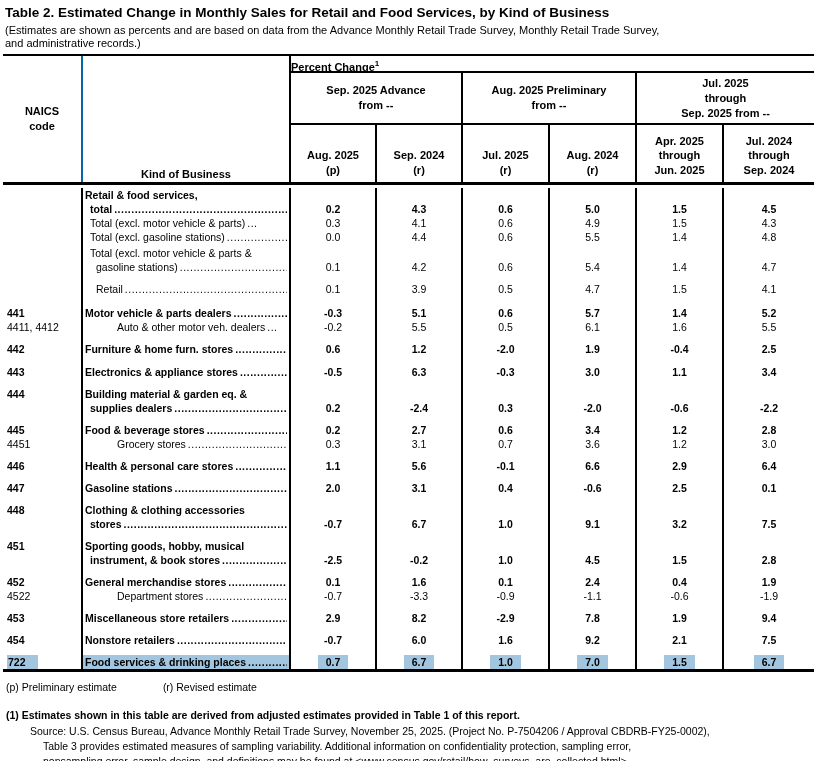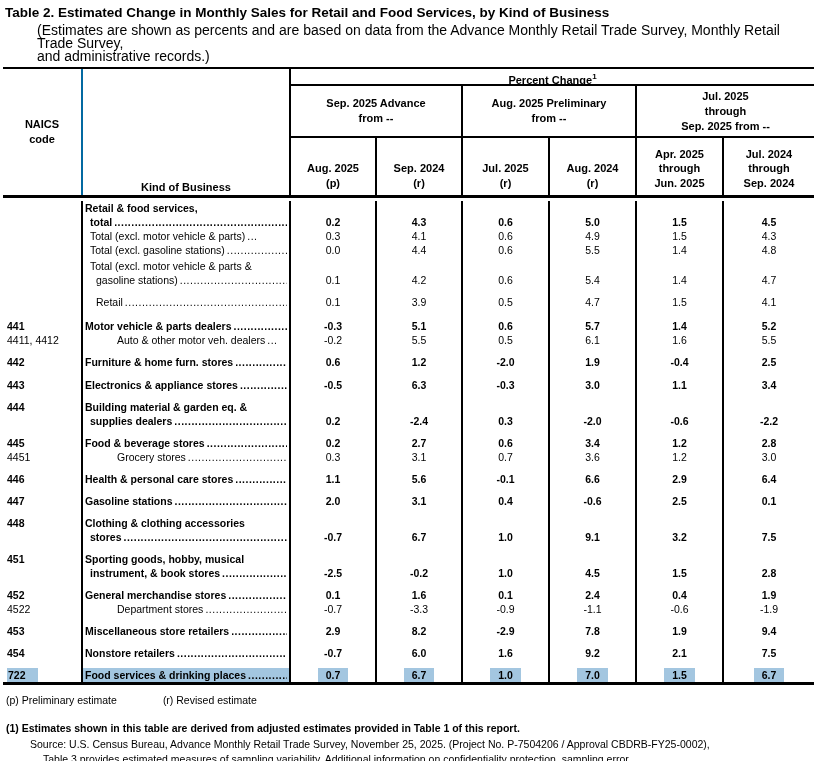--- a/index.html
+++ b/index.html
@@ -6,40 +6,40 @@
   html,body { width: 817px; background:#fff; }
   body {
     font-family: "Liberation Sans", sans-serif;
     color:#000;
     height: 761px;
     overflow: hidden;
   }
   .doc { padding: 5px 3px 0 3px; width: 817px; }
 
   .title { font-size: 13.5px; font-weight: 700; padding-left: 2px; }
-  .subtitle { font-size: 14px; padding-left: 2px; margin-top: 4px; line-height: 13px; margin-left: 32px; }
+  .subtitle { font-size: 11px; padding-left: 2px; margin-top: 4px; line-height: 13px; }
 
   
   .tbl { width: 811px; margin-top: 4px; border-top: 2px solid #000; }
 
   .thead {
     display: grid;
     grid-template-columns: 78px 208px 525px;
     border-bottom: 3px solid #000;
     font-weight: 700;
     font-size: 11px;
   }
   .h-naics, .h-kob {
     display:flex; flex-direction:column; justify-content:center; align-items:center;
     line-height: 15px; text-align:center;
   }
   .h-kob { border-left: 2px solid #0369a1; justify-content: flex-end; }
   .h-right { display:flex; flex-direction:column; }
   .h-pc {
-    height: 17px; line-height: 16px; text-align:center;
+    height: 17px; line-height: 16px; text-align:left;
     border-left: 2px solid #000; border-bottom: 2px solid #000;
   }
   .h-pc sup { font-size: 8px; }
   .h-groups { display:grid; grid-template-columns: 172px 174px 179px; height: 52px; }
   .h-group {
     border-left: 2px solid #000; border-bottom: 2px solid #000;
     display:flex; flex-direction:column; justify-content:center; align-items:center;
     text-align:center; line-height: 15px;
   }
   .h-cols { display:grid; grid-template-columns: 86px 86px 87px 87px 87px 92px; height: 57px; }

